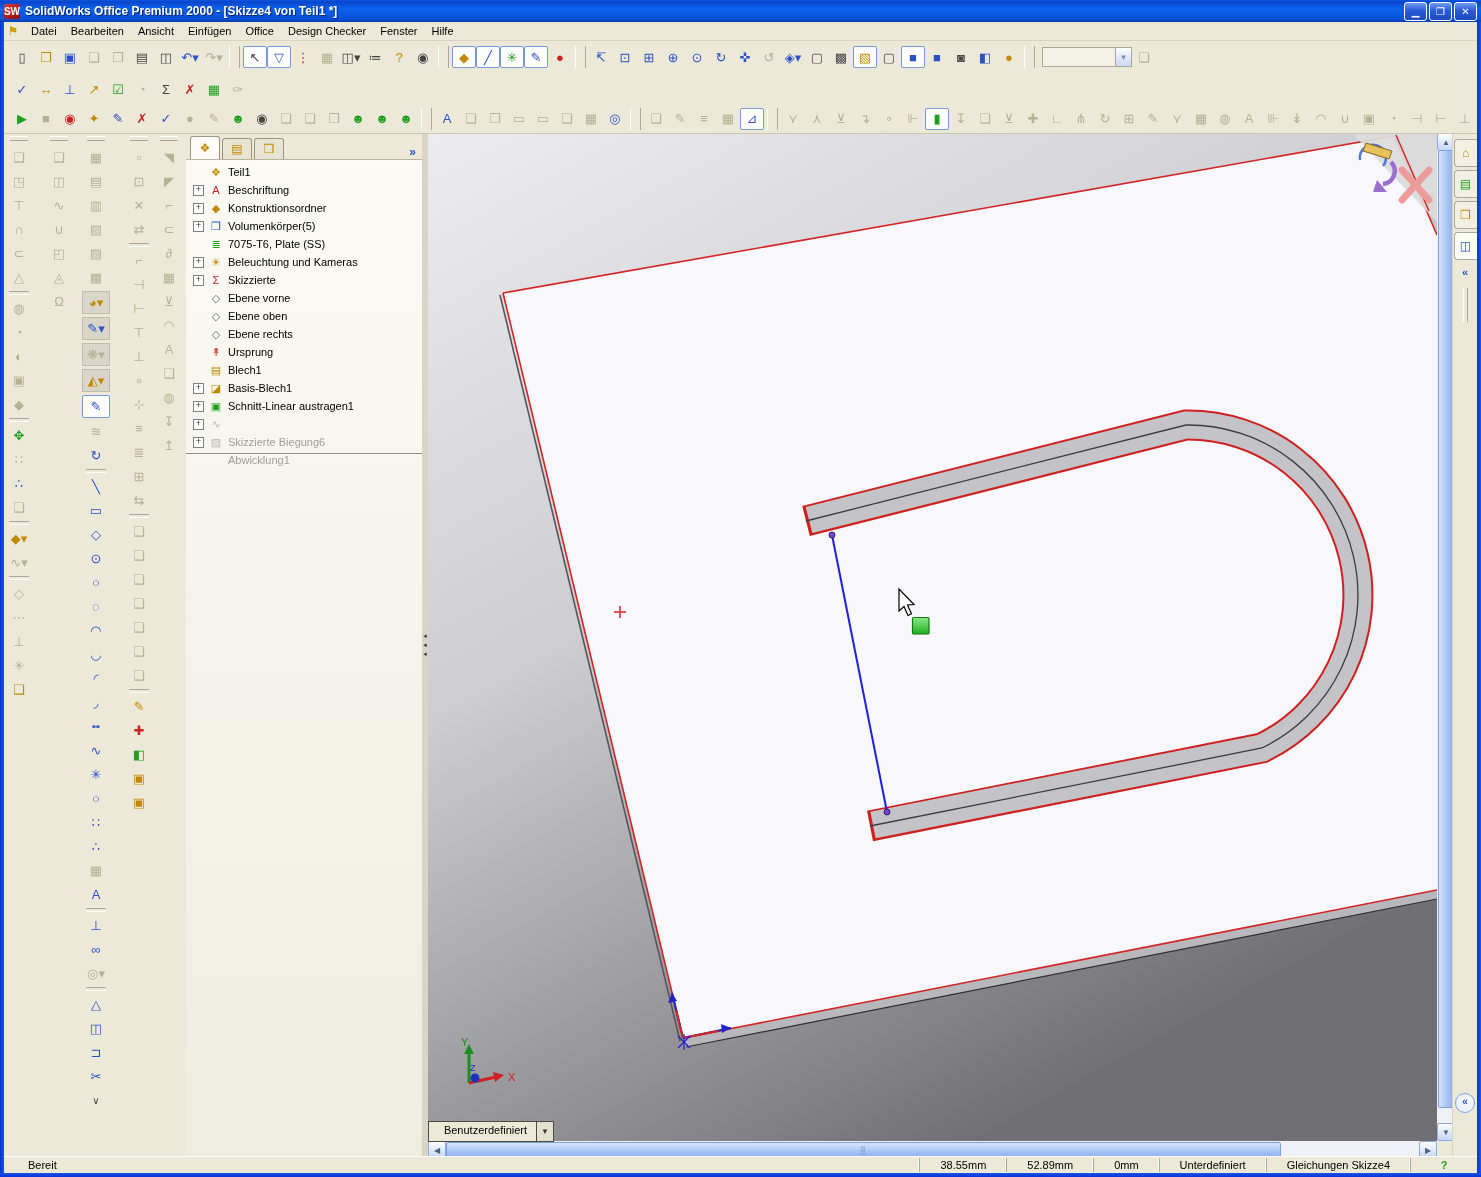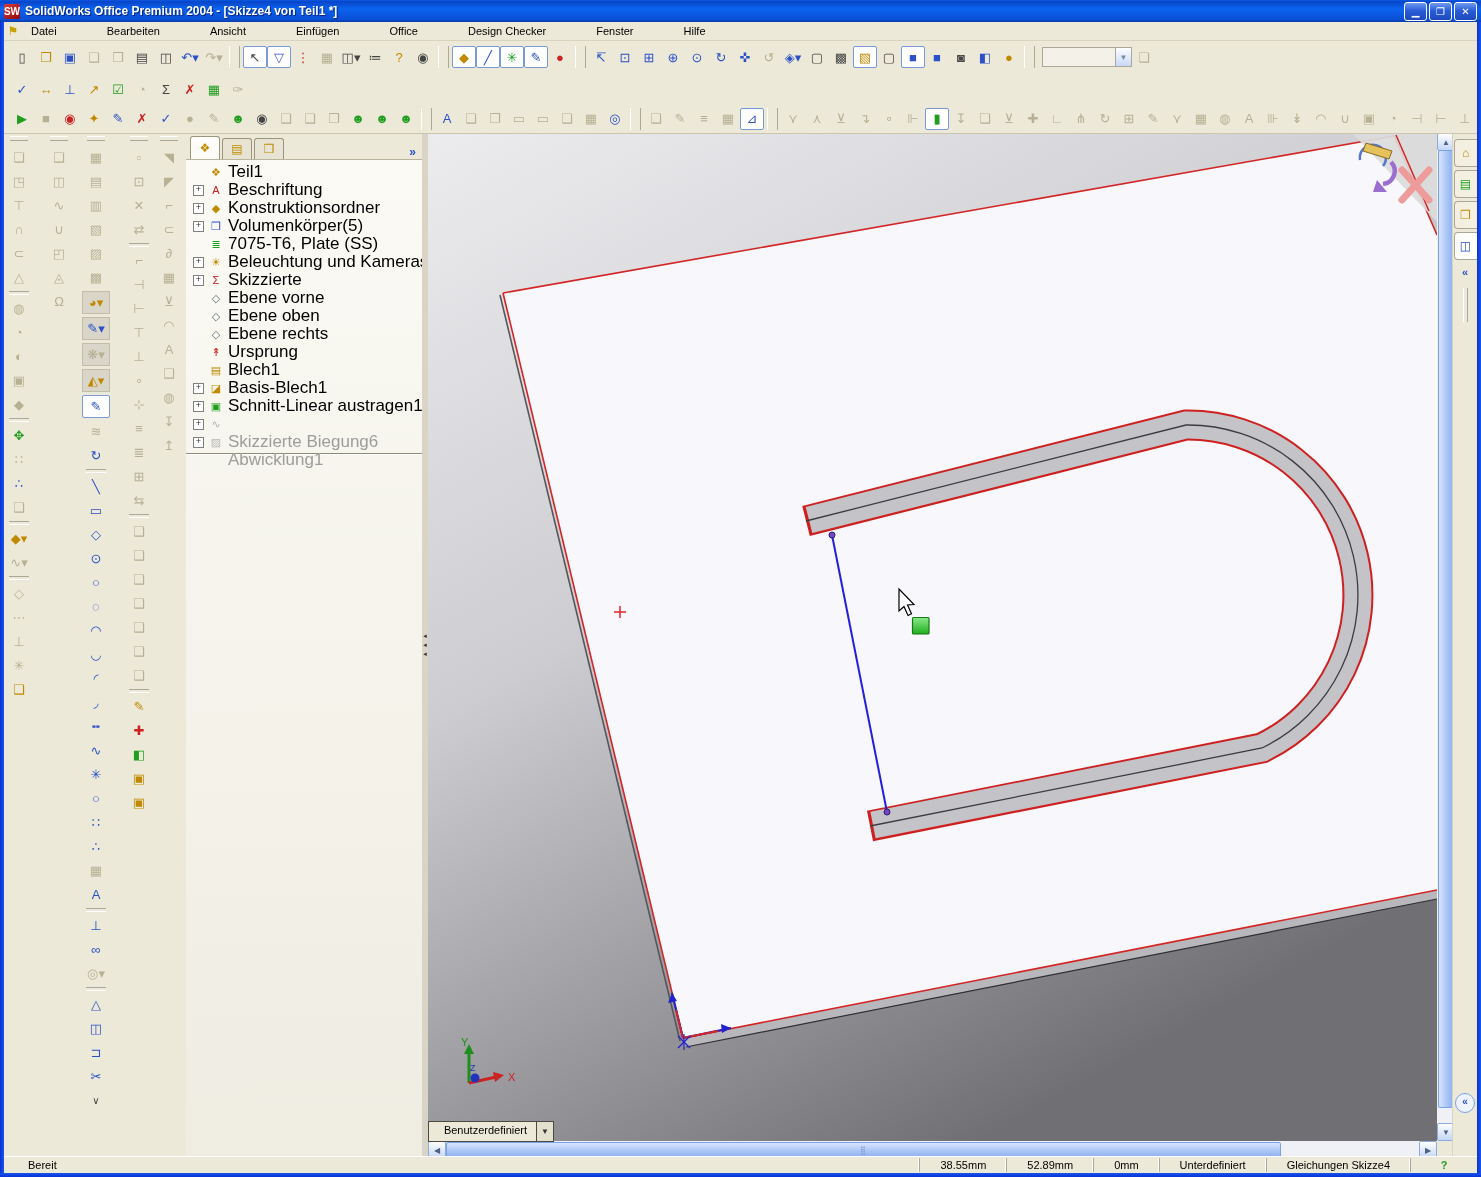--- a/index.html
+++ b/index.html
@@ -43,21 +43,21 @@
   .treetabs{height:24px;display:flex;align-items:flex-end;gap:2px;padding:2px 4px 0 4px;background:#ece9d8;border-bottom:1px solid #b8b49e;}
   .ttab{width:28px;height:20px;border:1px solid #9a967e;border-bottom:none;border-radius:3px 3px 0 0;background:#e8e4d4;display:flex;align-items:center;justify-content:center;font-size:12px;}
   .ttab.act{background:#fdfcf8;height:22px;}
   .ttab-spread{flex:1;}
   .tchev{color:#2b50c8;font-size:12px;font-weight:bold;padding-right:2px;}
   .tree{padding-top:3px;}
   .trow{display:flex;align-items:center;height:18px;padding-left:7px;gap:4px;white-space:nowrap;}
   .exp{width:9px;height:9px;border:1px solid #808080;background:#fff;font-size:9px;line-height:7px;text-align:center;color:#333;flex:0 0 auto;}
   .exp:empty{visibility:hidden;}
   .tico{width:16px;text-align:center;font-size:11px;flex:0 0 auto;}
-  .tlabel{font-size:17px;color:#000;text-align:center;}
+  .tlabel{font-size:11px;color:#000;text-align:center;}
   .trow.disrow .tlabel{color:#9d9d9d;margin-top:35px;}
   .trow.disrow .tico{color:#b5b5b5 !important;}
   .tree-sep{margin-top:2px;border-top:1px solid #8e8b77;border-bottom:1px solid #fff;}
   
   .vsplitter{position:absolute;left:422px;top:133px;width:6px;bottom:20px;background:#d9d5c6;z-index:25;display:flex;flex-direction:column;align-items:center;justify-content:center;gap:1px;color:#333;font-size:7px;}
   
   .viewport{position:absolute;left:428px;top:133px;width:1009px;height:1008px;z-index:10;overflow:hidden;}
   
   .vscroll{position:absolute;left:1437px;top:133px;width:16px;height:1008px;background:#f0f0f7;z-index:22;}
   .hscroll{position:absolute;left:428px;top:1141px;width:1009px;height:16px;background:#f0f0f7;z-index:22;}
@@ -82,32 +82,32 @@
   .sbcell{padding:0 20px;border-left:1px solid #aca899;box-shadow:-1px 0 0 #fff;height:14px;display:flex;align-items:center;white-space:nowrap;}
   .sb-help{width:26px;justify-content:center;color:#1f9e1f;font-weight:bold;}
 </style>
 </head>
 <body>
 
 <div class="win">
 
   <div class="titlebar">
     <span class="app-ic">SW</span>
-    <span class="title">SolidWorks Office Premium 2004 - [Skizze4 von Teil1 *]</span>
+    <span class="title">SolidWorks Office Premium 2000 - [Skizze4 von Teil1 *]</span>
     <span class="winbtns">
 
     <span class="wb">▁</span>
         <span class="wb">❐</span>
         <span class="wb">✕</span>
       </span>
   </div>
 
   <div class="menubar">
     <span class="menu-flag">⚑</span>
-    <span style="display:flex;gap:36px;">
+    <span style="display:flex;">
 
     <span class="menu-item">Datei</span>
         <span class="menu-item">Bearbeiten</span>
         <span class="menu-item">Ansicht</span>
         <span class="menu-item">Einfügen</span>
         <span class="menu-item">Office</span>
         <span class="menu-item">Design Checker</span>
         <span class="menu-item">Fenster</span>
         <span class="menu-item">Hilfe</span>
       </span>

